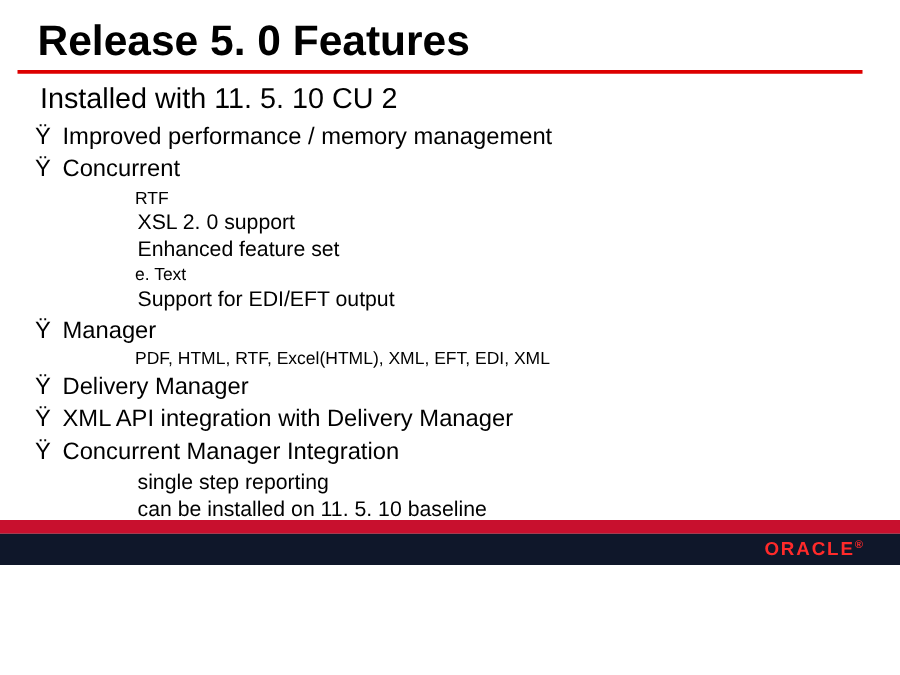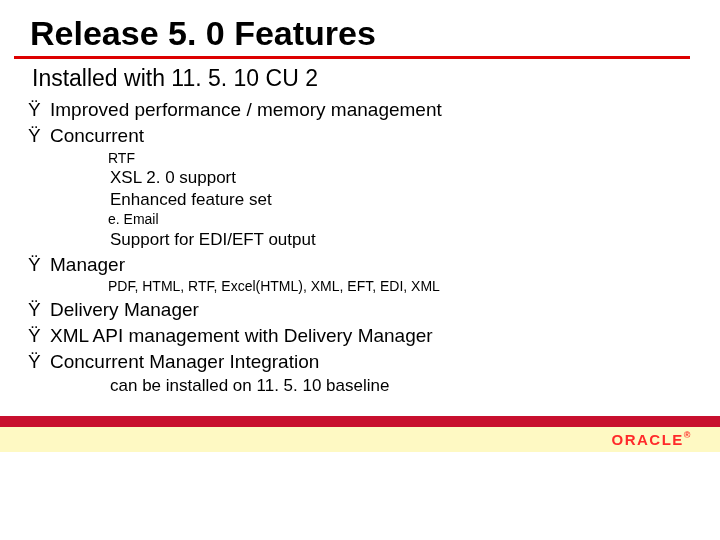--- a/index.html
+++ b/index.html
@@ -9,21 +9,21 @@
   .title-rule { height: 3px; background: #d00; margin: 3px 30px 6px 14px; }
   .subtitle { font-size: 23px; margin: 4px 0 6px 32px; }
   .content { margin-left: 28px; font-size: 18px; line-height: 1.25; }
   .l1 { margin: 2px 0; padding-left: 22px; position: relative; font-size: 19px; }
   .l1 .bullet { position: absolute; left: 0; top: 0; font-family: Arial; }
   .sub { margin-left: 80px; font-size: 14px; line-height: 1.28; }
   .sub2 { margin-left: 82px; font-size: 17px; line-height: 1.28; }
   .block { margin-top: 2px; }
   .footer { position: absolute; left: 0; right: 0; bottom: 0; height: 36px; }
   .footer .red { height: 11px; background: #c8102e; }
-  .footer .black { height: 25px; background: #fef9c3; display: flex; align-items: center; justify-content: flex-end; padding-right: 28px; }
+  .footer .black { height: 25px; background: #0f172a; display: flex; align-items: center; justify-content: flex-end; padding-right: 28px; }
   .oracle-logo { color: #ff2a2a; font-weight: bold; font-size: 15px; letter-spacing: 1.5px; font-family: Arial, sans-serif; }
   .oracle-logo sup { font-size: 9px; vertical-align: top; position: relative; top: -1px; }
 </style>
 </head>
 <body>
 <div class="slide">
 
   <div class="title">Release 5. 0 Features</div>
   <div class="title-rule"></div>
   <div class="subtitle">Installed with 11. 5. 10 CU 2</div>
@@ -36,45 +36,46 @@
     </div>
 
     <div class="l1">
       <span class="bullet">Ÿ</span>
       <span>Concurrent</span>
     </div>
     <div class="block">
       <div class="sub">RTF</div>
       <div class="sub2">XSL 2. 0 support</div>
       <div class="sub2">Enhanced feature set</div>
-      <div class="sub">e. Email</div>
+      <div class="sub">e. Text</div>
       <div class="sub2">Support for EDI/EFT output</div>
     </div>
 
     <div class="l1">
       <span class="bullet">Ÿ</span>
       <span>Manager</span>
     </div>
     <div class="sub">PDF, HTML, RTF, Excel(HTML), XML, EFT, EDI, XML</div>
 
     <div class="l1">
       <span class="bullet">Ÿ</span>
       <span>Delivery Manager</span>
     </div>
 
     <div class="l1">
       <span class="bullet">Ÿ</span>
-      <span>XML API management with Delivery Manager</span>
+      <span>XML API integration with Delivery Manager</span>
     </div>
 
     <div class="l1">
       <span class="bullet">Ÿ</span>
       <span>Concurrent Manager Integration</span>
     </div>
     <div class="block">
+      <div class="sub2">single step reporting</div>
       <div class="sub2">can be installed on 11. 5. 10 baseline</div>
     </div>
 
   </div>
 
   <div class="footer">
     <div class="red"></div>
     <div class="black">
       <span class="oracle-logo"><span>ORACLE</span><sup>®</sup></span>
     </div>

